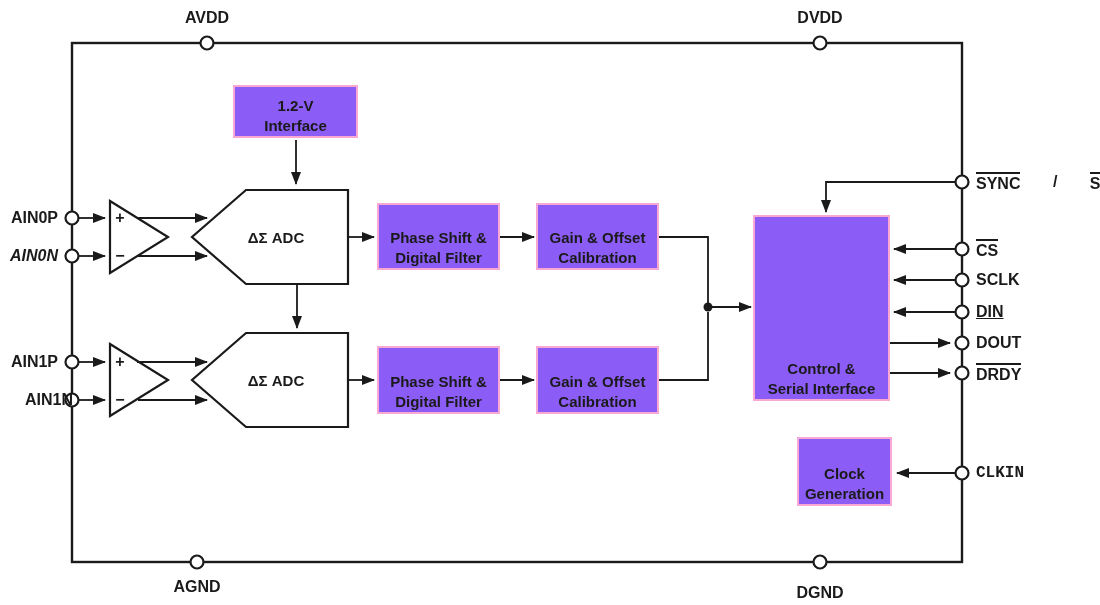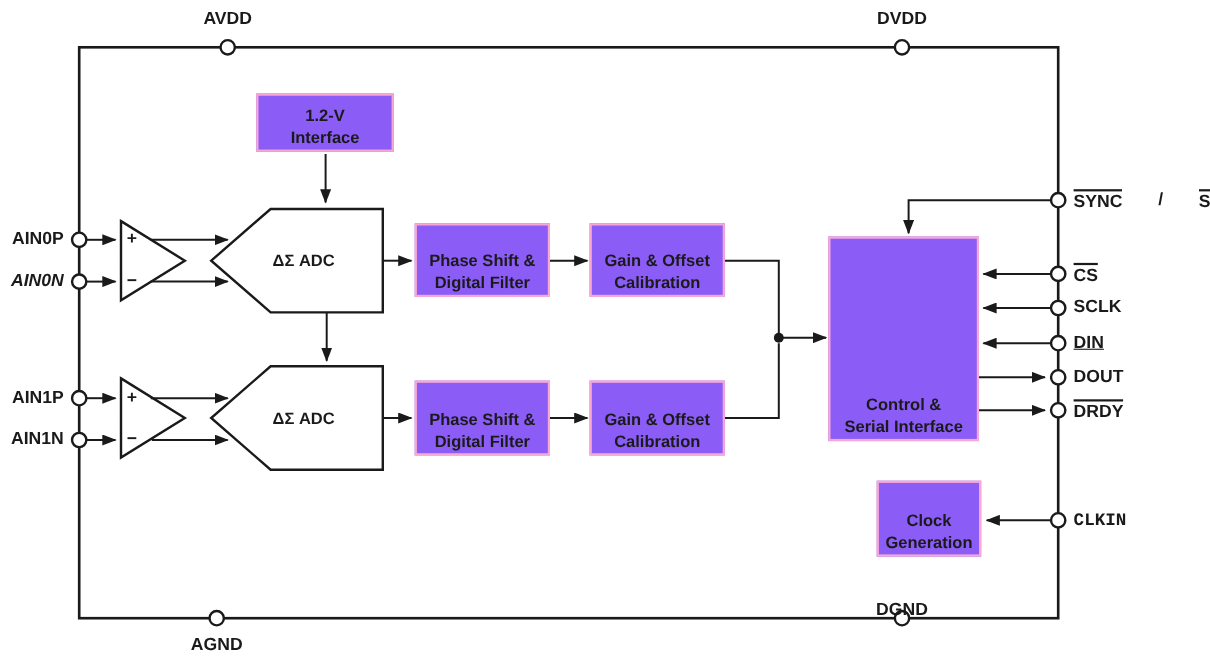--- a/index.html
+++ b/index.html
@@ -131,26 +131,26 @@
     <circle cx="962" cy="280" r="6.5" fill="#ffffff" stroke="#1a1a1a" stroke-width="2.2"></circle>
     <circle cx="962" cy="312" r="6.5" fill="#ffffff" stroke="#1a1a1a" stroke-width="2.2"></circle>
     <circle cx="962" cy="343" r="6.5" fill="#ffffff" stroke="#1a1a1a" stroke-width="2.2"></circle>
     <circle cx="962" cy="373" r="6.5" fill="#ffffff" stroke="#1a1a1a" stroke-width="2.2"></circle>
     <circle cx="962" cy="473" r="6.5" fill="#ffffff" stroke="#1a1a1a" stroke-width="2.2"></circle>
   </svg>
 
   <div class="lbl center" style="left:147px; top:9px; width:120px;">AVDD</div>
   <div class="lbl center" style="left:760px; top:9px; width:120px;">DVDD</div>
   <div class="lbl center" style="left:137px; top:578px; width:120px;">AGND</div>
-  <div class="lbl center" style="left:760px; top:546px; width:120px;">DGND</div>
+  <div class="lbl center" style="left:760px; top:584px; width:120px;">DGND</div>
 
   <div class="lbl right" style="left:0; top:209px; width:58px;">AIN0P</div>
   <div class="lbl right" style="left:0; top:247px; width:58px;font-style:italic;">AIN0N</div>
   <div class="lbl right" style="left:0; top:353px; width:58px;">AIN1P</div>
-  <div class="lbl right" style="left:0; top:391px; width:58px;">AIN1N</div>
+  <div class="lbl right" style="left:15px; top:391px; width:58px;">AIN1N</div>
 
   <div class="rpin" style="top:170px;gap:28px;">
     <span class="ov">SYNC</span>
       <span class="sep"> / </span>
       <span class="ov">SCLK</span>
   </div>
   <div class="rpin" style="top:237px;">
       <span class="ov">CS</span>
     </div>
   <div class="rpin" style="top:268px;align-items:center;">

